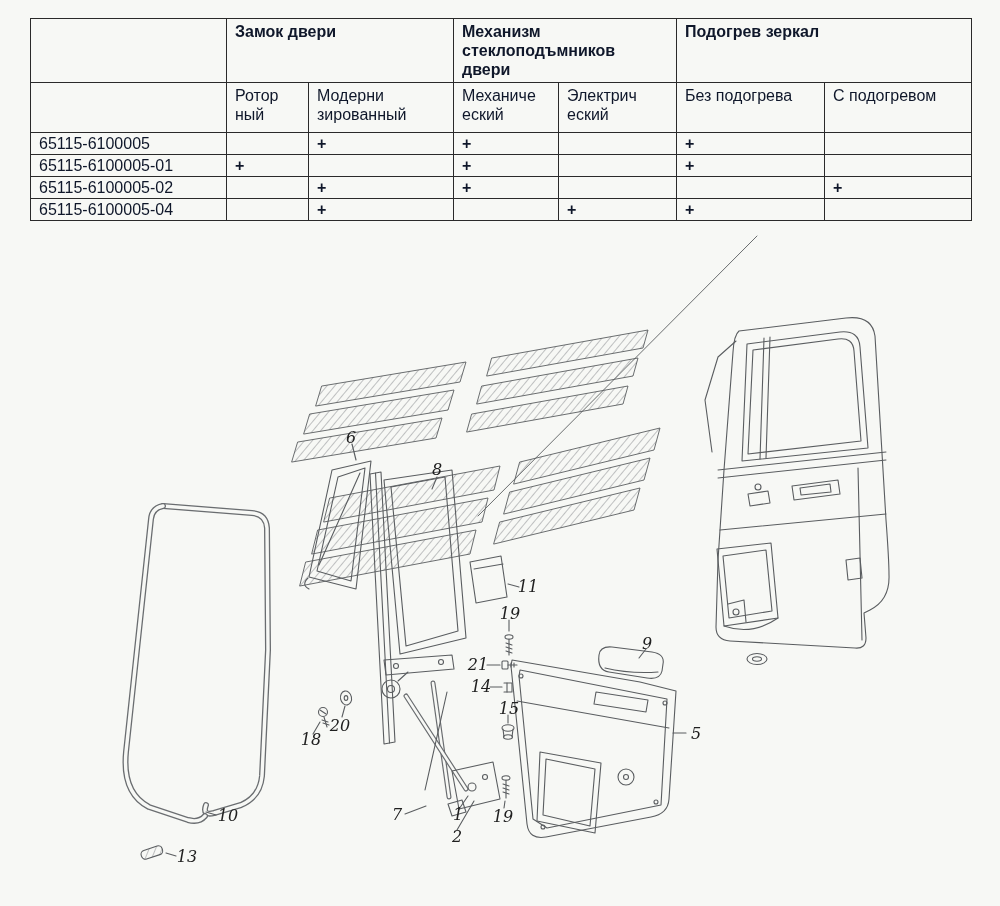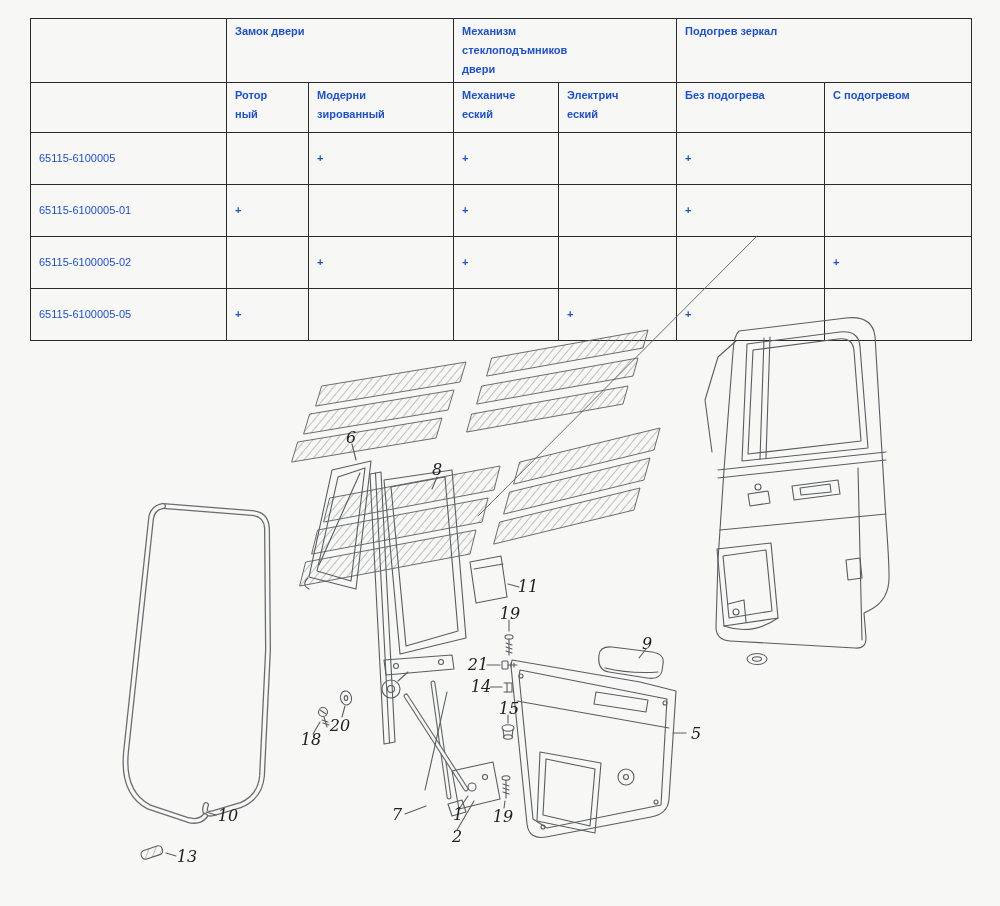--- a/index.html
+++ b/index.html
@@ -6,30 +6,30 @@
   html,body { width:1000px; height:906px; }
   body { background:#e9e9e7; font-family:"Liberation Sans", sans-serif; }
   .page {
     position:relative; width:1000px; height:906px;
     background:#f7f8f5; outline:1px solid #9a9a98; overflow:hidden;
   }
   
   .spec-table {
     position:absolute; left:30px; top:18px; width:941px;
     border-collapse:collapse; table-layout:fixed;
-    font-size:11px; color:#1d4ed8;
+    font-size:16px; color:#0f172a;
   }
   .spec-table td {
     border:1px solid #2a2a2a; vertical-align:top;
     padding:3px 8px; white-space:pre-line; line-height:19px;
     overflow:hidden;
   }
   .gh-row td { font-weight:bold; height:64px; }
-  .sh-row td { font-weight:bold; height:50px; }
-  .d-row  td { padding:16px 8px; height:22px; line-height:19px; }
+  .sh-row td { font-weight:normal; height:50px; }
+  .d-row  td { padding:1px 8px; height:22px; line-height:19px; }
   .d-row  td.plus { font-weight:bold; }
   
   .drawing { position:absolute; inset:0; pointer-events:none; }
   .drawing svg { position:absolute; inset:0; width:100%; height:100%; }
   .co {
     position:absolute; transform:translate(-50%,-50%);
     font:italic 16px "DejaVu Serif", serif; color:#202020;
     white-space:nowrap;
   }
 </style>
@@ -92,23 +92,23 @@
       <tr class="d-row">
         <td>65115-6100005-02</td>
         <td class="plus"></td>
         <td class="plus">+</td>
         <td class="plus">+</td>
         <td class="plus"></td>
         <td class="plus"></td>
         <td class="plus">+</td>
       </tr>
       <tr class="d-row">
-        <td>65115-6100005-05</td>
-        <td class="plus">+</td>
-        <td class="plus"></td>
+        <td>65115-6100005-04</td>
+        <td class="plus"></td>
+        <td class="plus">+</td>
         <td class="plus"></td>
         <td class="plus">+</td>
         <td class="plus">+</td>
         <td class="plus"></td>
       </tr>
     </tbody>
   </table>
 
   <div class="drawing">
     <svg viewBox="0 0 1000 906">

